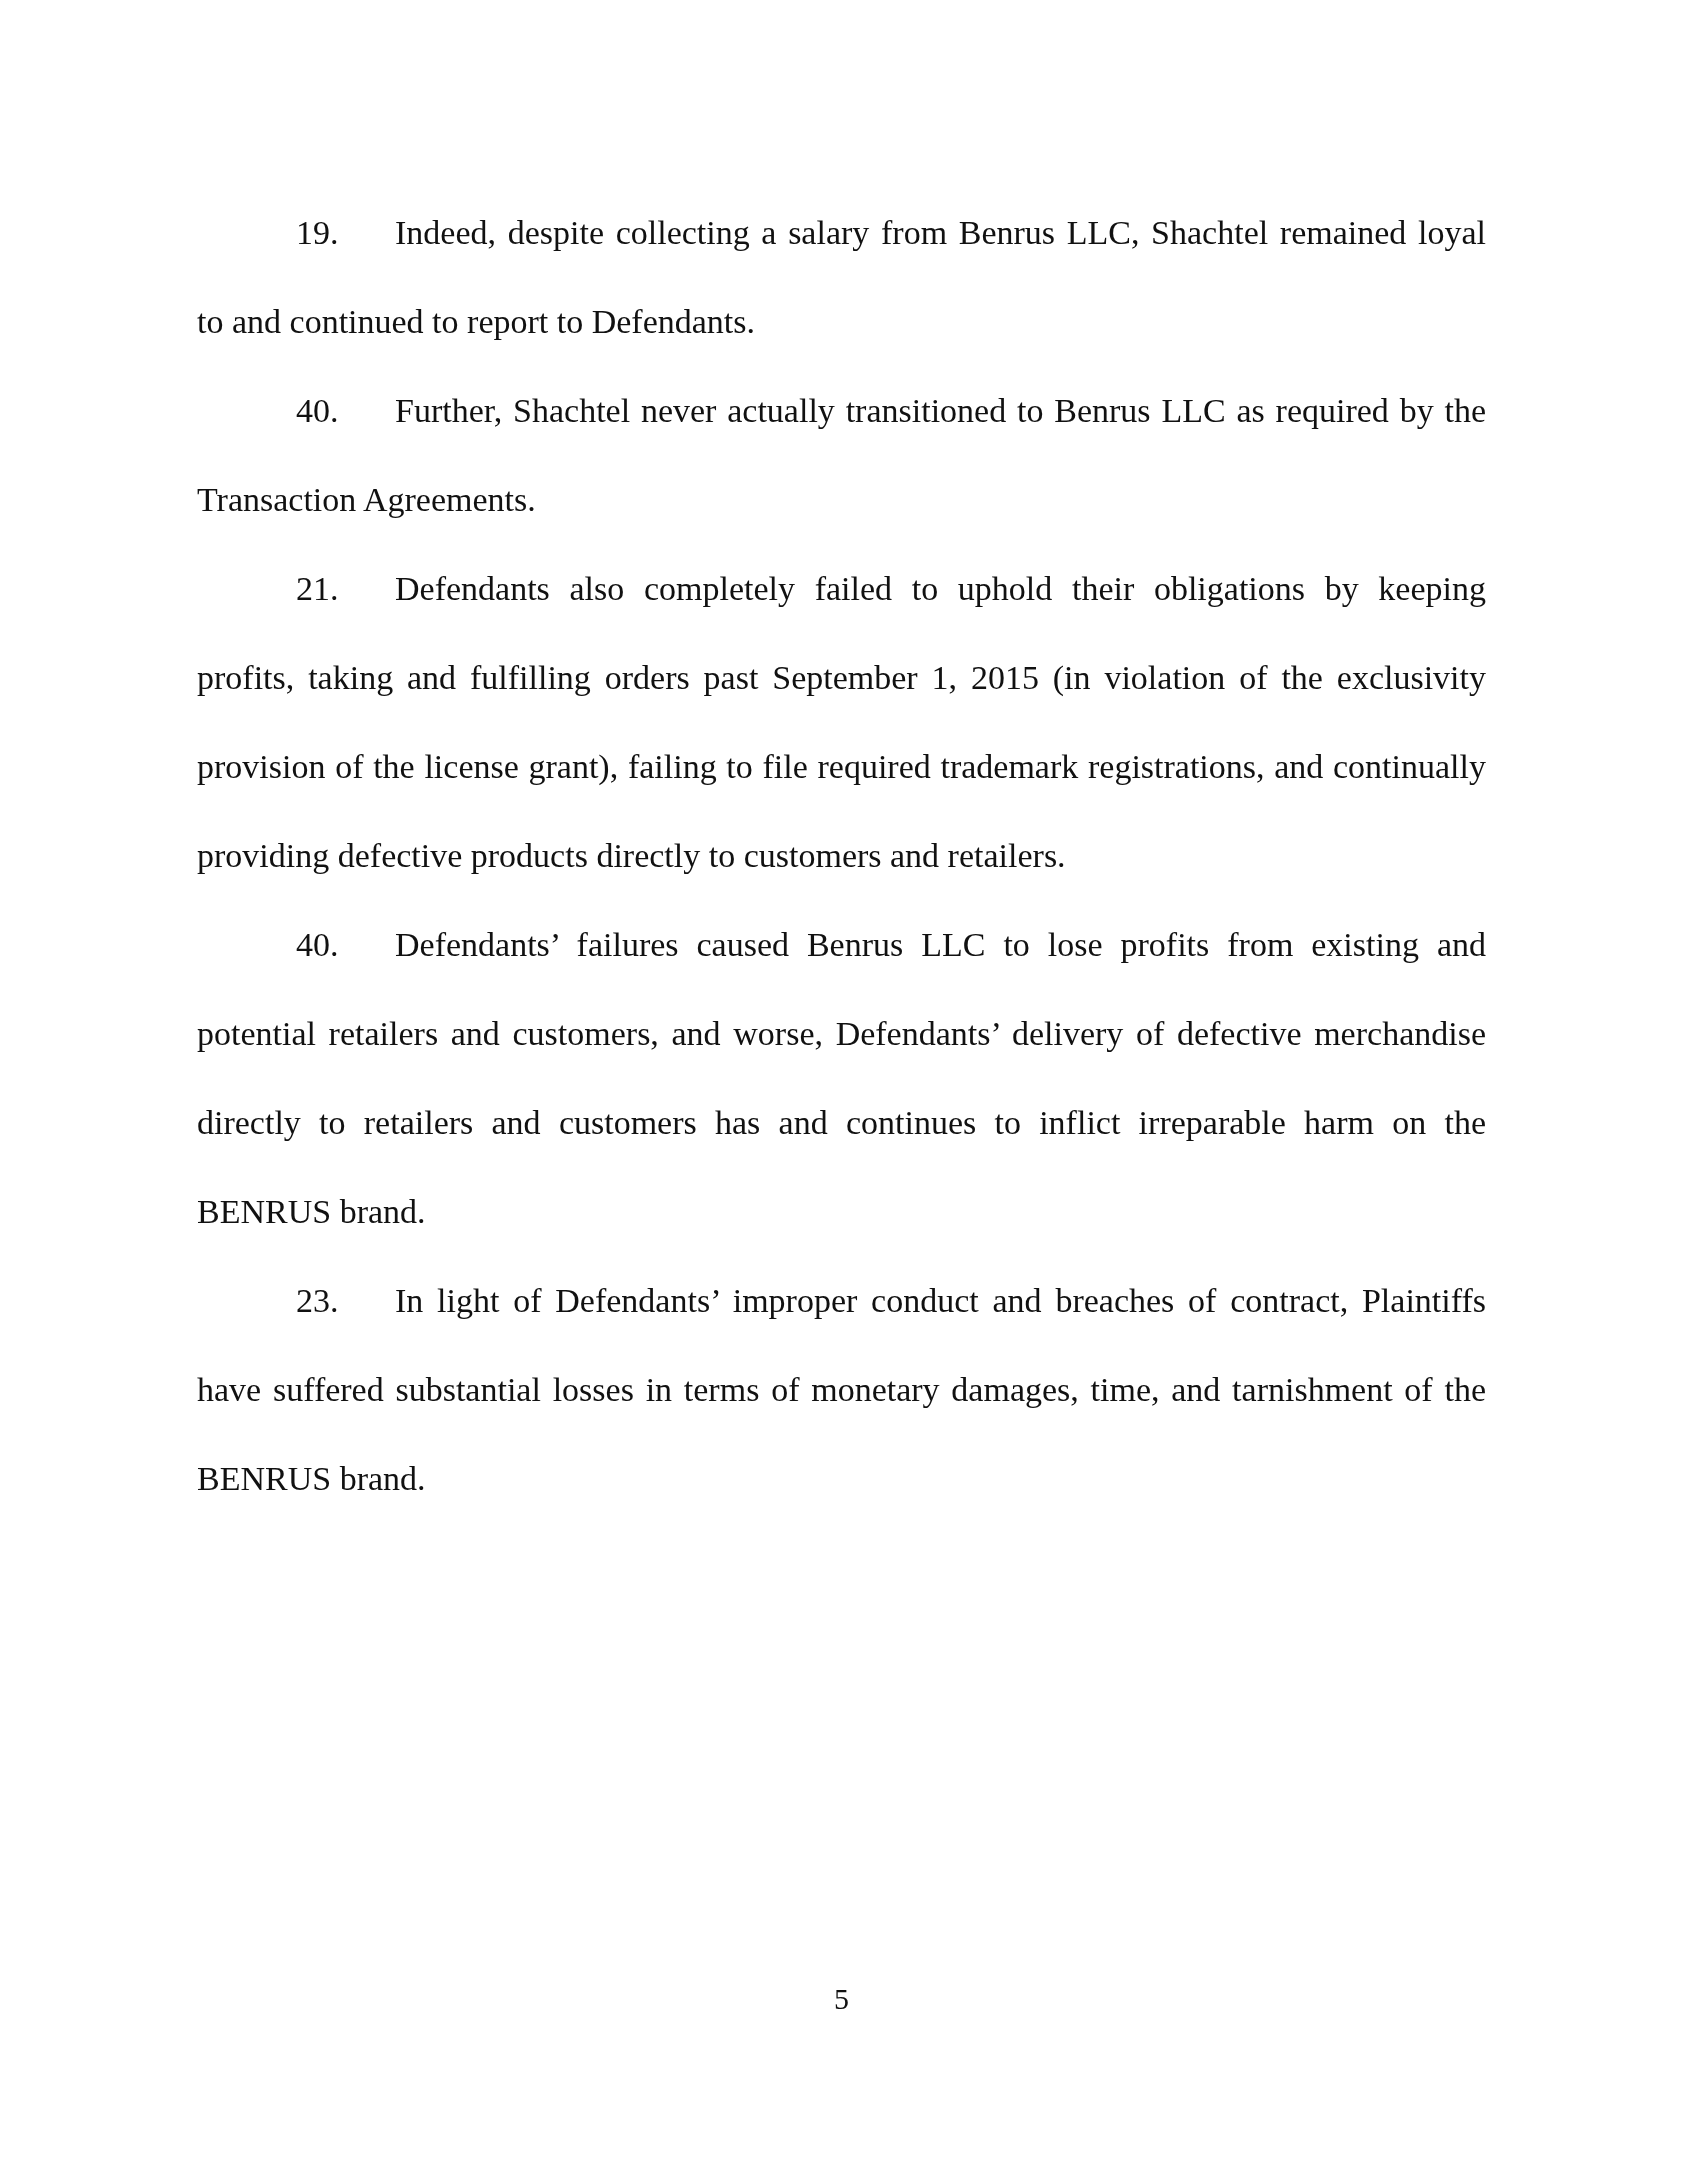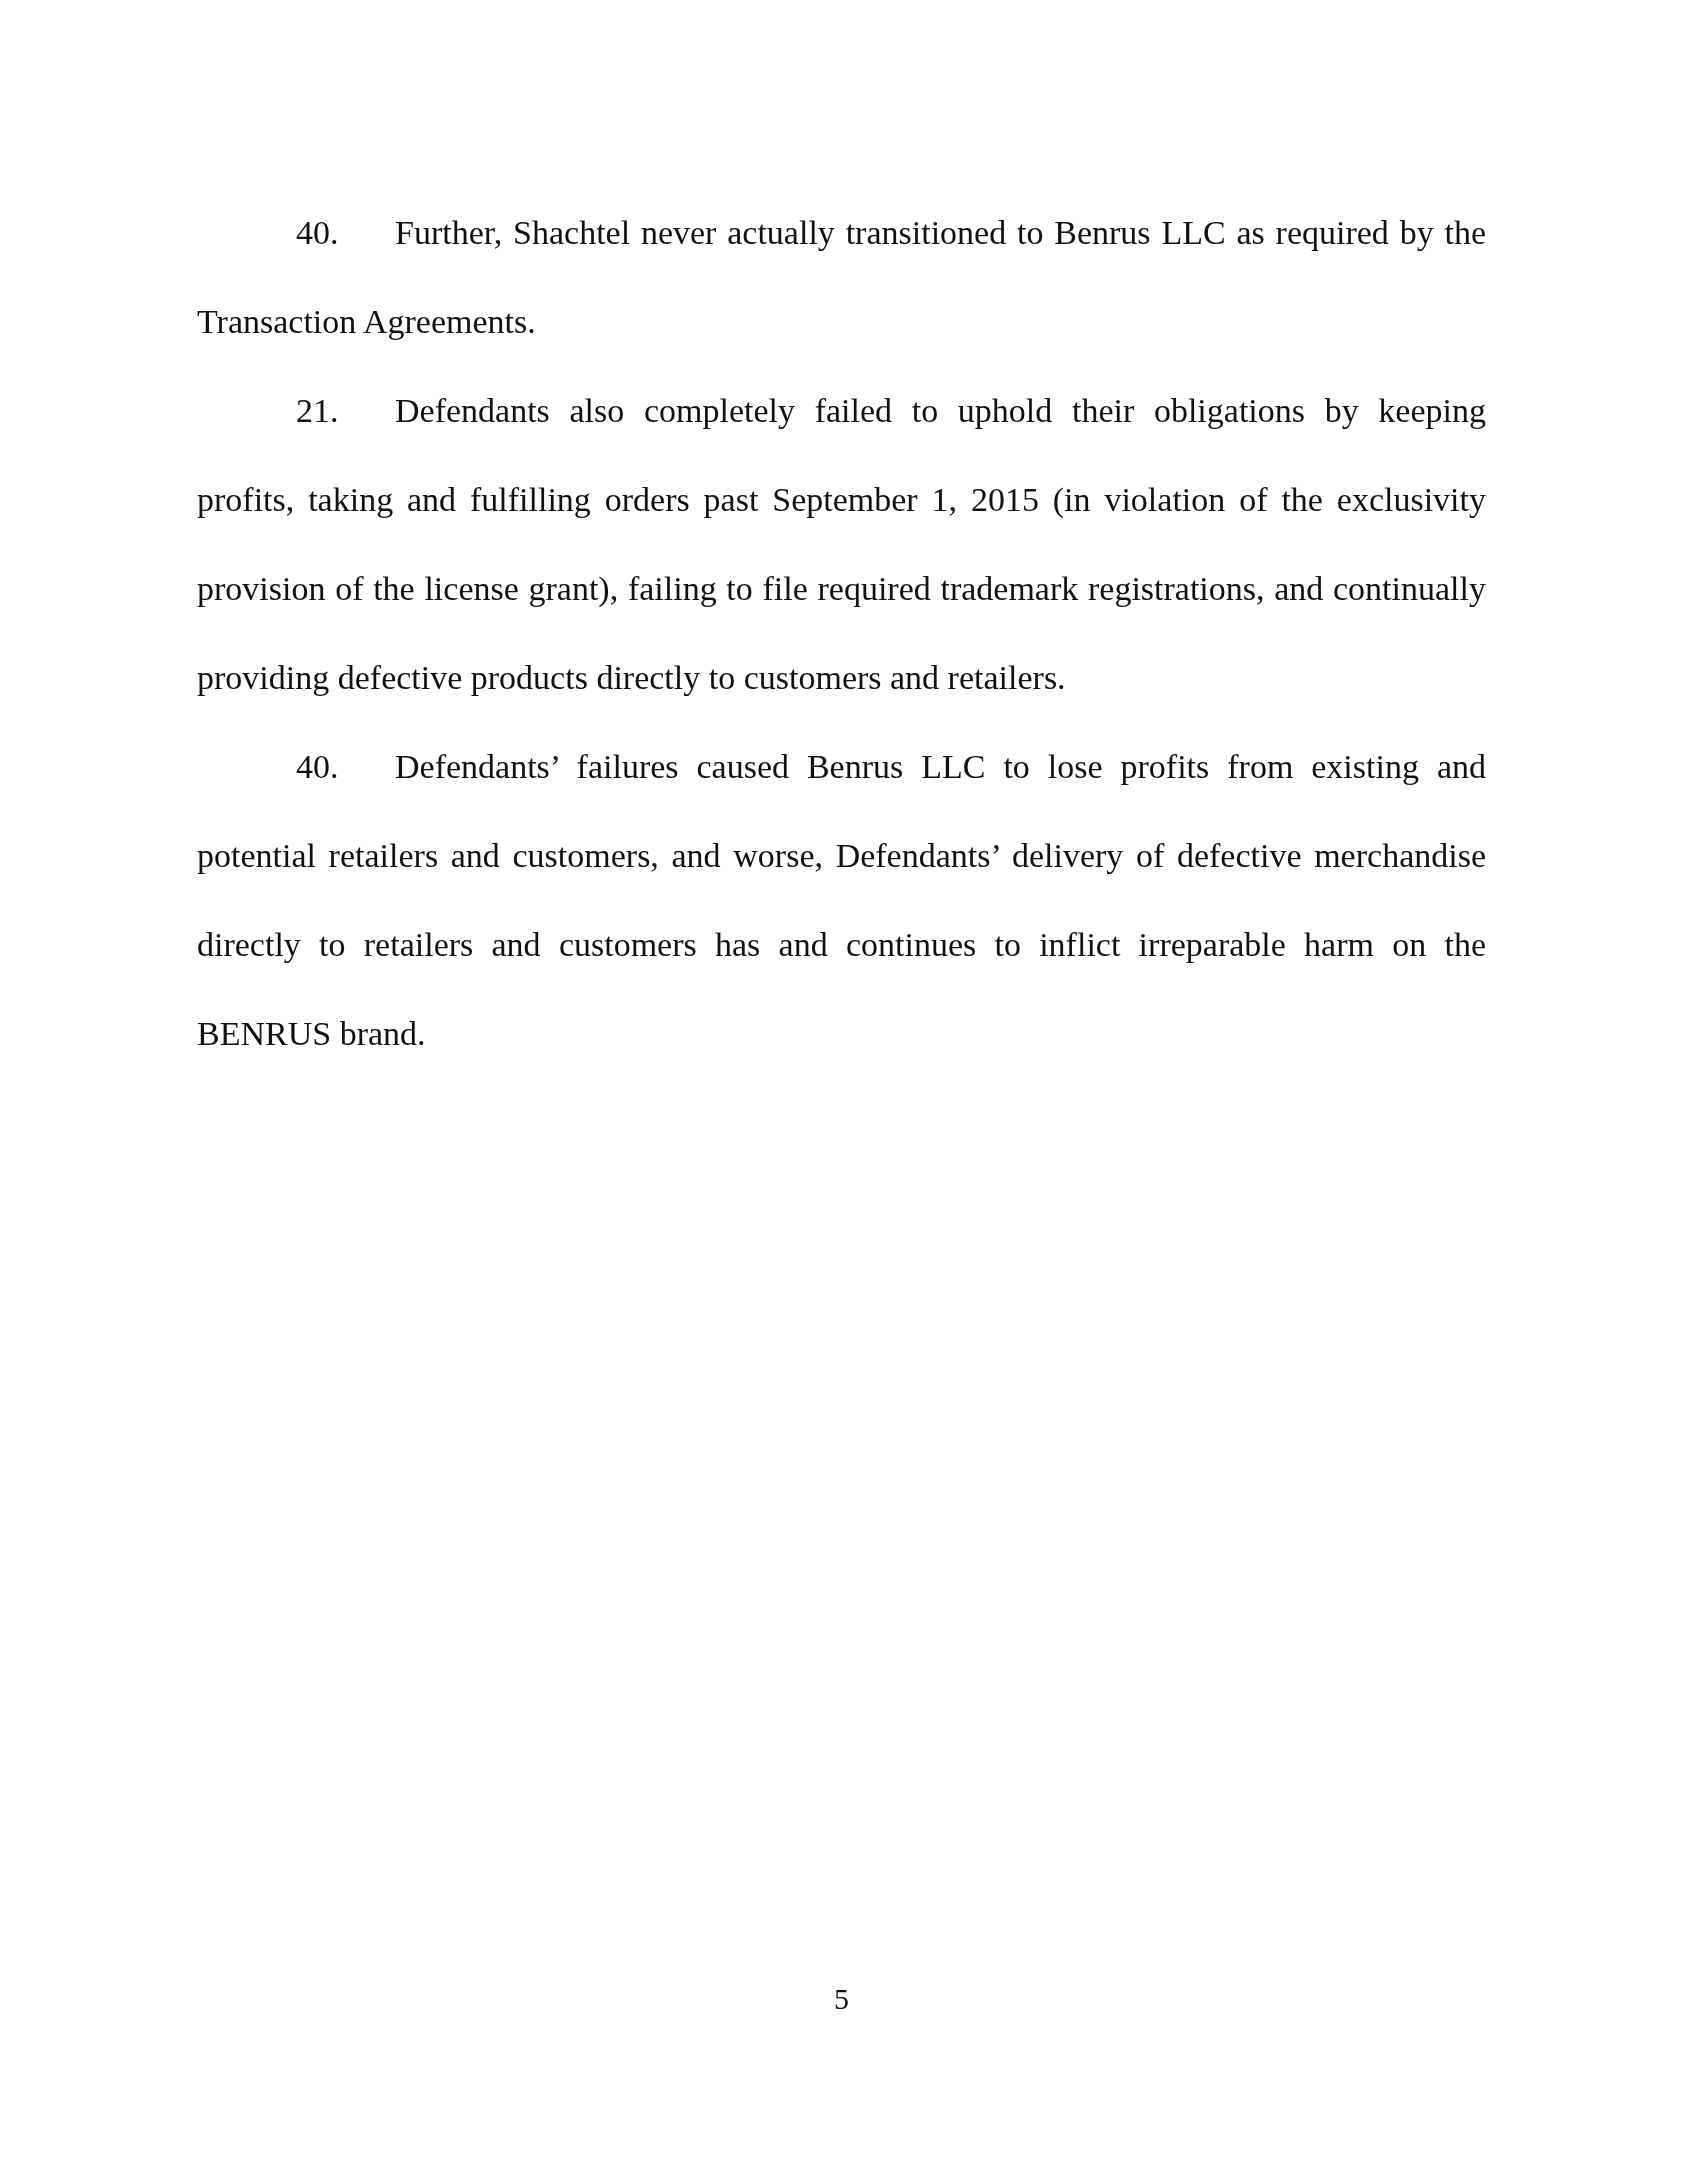--- a/index.html
+++ b/index.html
@@ -51,25 +51,27 @@
       line-height: 34px;
     }
   </style>
 </head>
 <body>
 
 <div class="page">
   <div class="body-text">
 
 
+    <p class="para"><span class="num">19.</span><span>Indeed, despite collecting a salary from Benrus LLC, Shachtel remained loyal to and continued to report to Defendants.</span></p>
 
     <p class="para"><span class="num">40.</span><span>Further, Shachtel never actually transitioned to Benrus LLC as required by the Transaction Agreements.</span></p>
 
     <p class="para"><span class="num">21.</span><span>Defendants also completely failed to uphold their obligations by keeping profits, taking and fulfilling orders past September 1, 2015 (in violation of the exclusivity provision of the license grant), failing to file required trademark registrations, and continually providing defective products directly to customers and retailers.</span></p>
 
     <p class="para"><span class="num">40.</span><span>Defendants’ failures caused Benrus LLC to lose profits from existing and potential retailers and customers, and worse, Defendants’ delivery of defective merchandise directly to retailers and customers has and continues to inflict irreparable harm on the BENRUS brand.</span></p>
 
+    <p class="para"><span class="num">23.</span><span>In light of Defendants’ improper conduct and breaches of contract, Plaintiffs have suffered substantial losses in terms of monetary damages, time, and tarnishment of the BENRUS brand.</span></p>
 
   </div>
 
   <div class="page-number">5</div>
 </div>
 
 
 </body></html>

